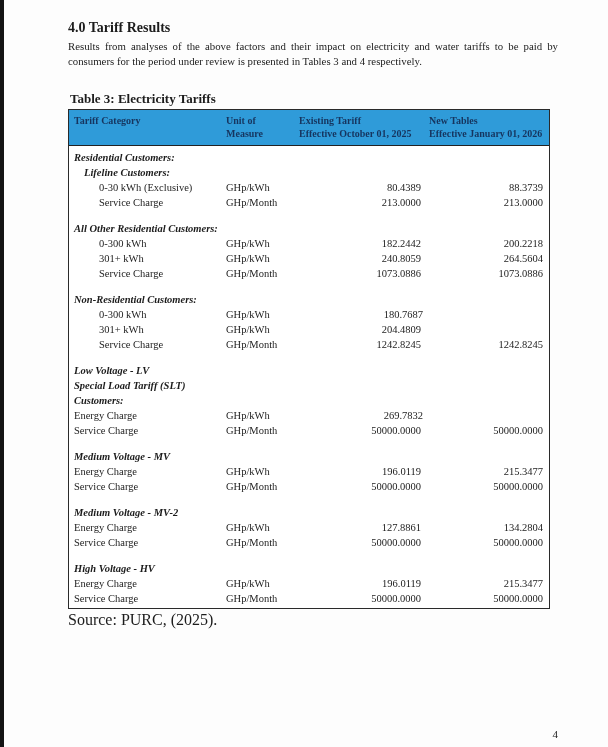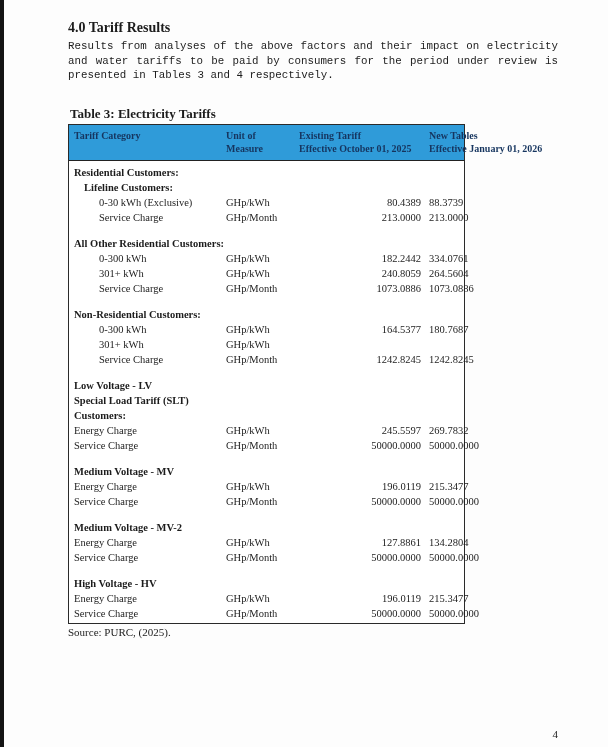--- a/index.html
+++ b/index.html
@@ -22,28 +22,27 @@
     width: 490px;
   }
   .heading {
     font-size: 14px; font-weight: 700;
     margin: 0 0 3px 0;
   }
   .paragraph {
     font-size: 10.8px; line-height: 14.5px;
     text-align: justify;
     margin: 0 0 23px 0;
-    font-family: Liberation Mono, monospace;
   }
   .caption {
     font-size: 13px; font-weight: 700;
     margin: 0 0 2px 2px;
   }
   .tbl {
-    width: 397px;
+    width: 482px;
     border: 1px solid #2a2a2a;
     background: #fff;
     box-sizing: border-box;
   }
   .thead {
     display: grid;
     grid-template-columns: 157px 73px 130px 1fr;
     background: var(--header-bg, #2f9bd9);
     color: var(--header-fg, #16355f);
     font-weight: 700;
@@ -55,29 +54,29 @@
   .hcell .hl, .hcell .hs { display: block; line-height: 13px; }
   .hcell0 { padding-left: 5px; }
   .tbody { padding: 4px 0 2px 0; }
   .row {
     display: grid;
     grid-template-columns: 157px 73px 130px 1fr;
     font-size: 10.5px;
     line-height: 15px;
   }
   .row .c0 { box-sizing: border-box; }
-  .row.section .c0 { font-weight: 700; }
+  .row.section .c0 { font-weight: 700; font-style: italic; }
   .ind0 { padding-left: 5px; }
   .ind1 { padding-left: 15px; }
   .ind2 { padding-left: 30px; }
   .c2 { text-align: right; padding-right: 8px; }
   .c3 { text-align: right; padding-right: 6px; }
   .spacer-row { height: 11px; }
   .source {
-    font-size: 11px;
+    font-size: 16px;
     margin: 2px 0 0 0;
   }
   .pagenum {
     position: absolute;
     right: 50px; bottom: 7px;
     font-size: 11px;
   }
 </style>
 </head>
 <body>
@@ -140,21 +139,21 @@
         <div class="row section">
           <div class="c0 ind0">All Other Residential Customers:</div>
           <div class="c1"></div>
           <div class="c2"></div>
           <div class="c3"></div>
         </div>
         <div class="row data">
           <div class="c0 ind2">0-300 kWh</div>
           <div class="c1">GHp/kWh</div>
           <div class="c2">182.2442</div>
-          <div class="c3">334.0761</div>
+          <div class="c3">200.2218</div>
         </div>
         <div class="row data">
           <div class="c0 ind2">301+ kWh</div>
           <div class="c1">GHp/kWh</div>
           <div class="c2">240.8059</div>
           <div class="c3">264.5604</div>
         </div>
         <div class="row data">
           <div class="c0 ind2">Service Charge</div>
           <div class="c1">GHp/Month</div>
@@ -164,26 +163,26 @@
         <div class="spacer-row"></div>
         <div class="row section">
           <div class="c0 ind0">Non-Residential Customers:</div>
           <div class="c1"></div>
           <div class="c2"></div>
           <div class="c3"></div>
         </div>
         <div class="row data">
           <div class="c0 ind2">0-300 kWh</div>
           <div class="c1">GHp/kWh</div>
-          <div class="c2">164.5377</div>
           <div class="c3">180.7687</div>
         </div>
         <div class="row data">
           <div class="c0 ind2">301+ kWh</div>
           <div class="c1">GHp/kWh</div>
+          <div class="c2">204.4809</div>
         </div>
         <div class="row data">
           <div class="c0 ind2">Service Charge</div>
           <div class="c1">GHp/Month</div>
           <div class="c2">1242.8245</div>
           <div class="c3">1242.8245</div>
         </div>
         <div class="spacer-row"></div>
         <div class="row section">
           <div class="c0 ind0">Low Voltage - LV</div>
@@ -193,21 +192,20 @@
         </div>
         <div class="row section">
           <div class="c0 ind0">Special Load Tariff (SLT) Customers:</div>
           <div class="c1"></div>
           <div class="c2"></div>
           <div class="c3"></div>
         </div>
         <div class="row data">
           <div class="c0 ind0">Energy Charge</div>
           <div class="c1">GHp/kWh</div>
-          <div class="c2">245.5597</div>
           <div class="c3">269.7832</div>
         </div>
         <div class="row data">
           <div class="c0 ind0">Service Charge</div>
           <div class="c1">GHp/Month</div>
           <div class="c2">50000.0000</div>
           <div class="c3">50000.0000</div>
         </div>
         <div class="spacer-row"></div>
         <div class="row section">

